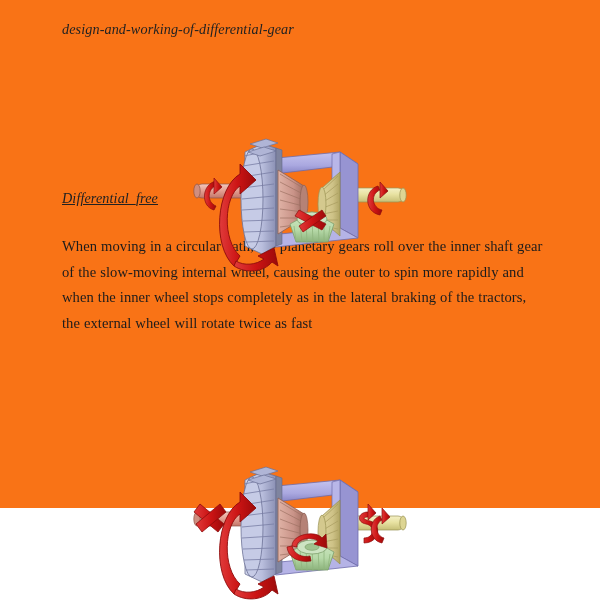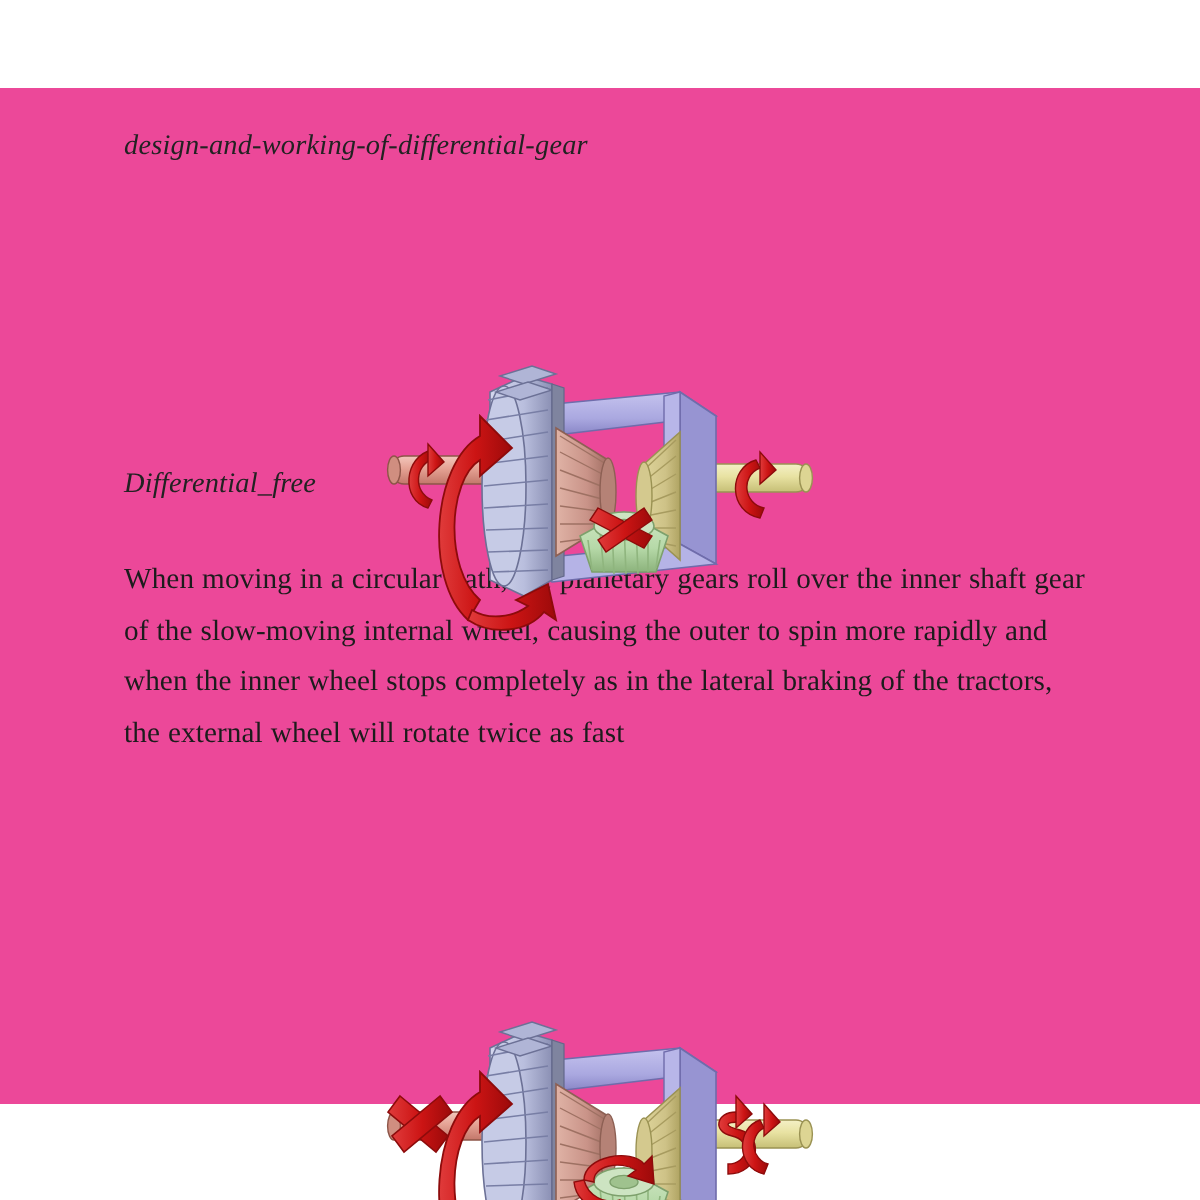--- a/index.html
+++ b/index.html
@@ -14,39 +14,38 @@
     font-family: "Liberation Serif", "DejaVu Serif", serif;
     color: #1b1b1b;
     overflow: hidden;
     position: relative;
   }
   .page {
     position: absolute;
     inset: 0;
     width: 600px;
     height: 508px;
-    background: #ec4899;
-    margin-top: 44px;
+    background: #f97316;
   }
   .content {
     position: absolute;
     left: 62px;
     top: 0;
     width: 480px;
   }
 
   .caption {
     font-style: italic;
     font-size: 14.2px;
     line-height: 1.35;
     color: #222222;
     letter-spacing: 0.1px;
   }
   .caption-1 { margin-top: 20px; }
-  .caption-2 { margin-top: 0px; }
+  .caption-2 { margin-top: 0px; text-decoration: underline; }
 
   .para {
     font-size: 14.6px;
     line-height: 25.5px;
     color: #1c1c1c;
     text-align: left;
     letter-spacing: 0.05px;
     word-spacing: 0.3px;
   }
   .para-1 { margin-top: 26px; width: 482px; }

